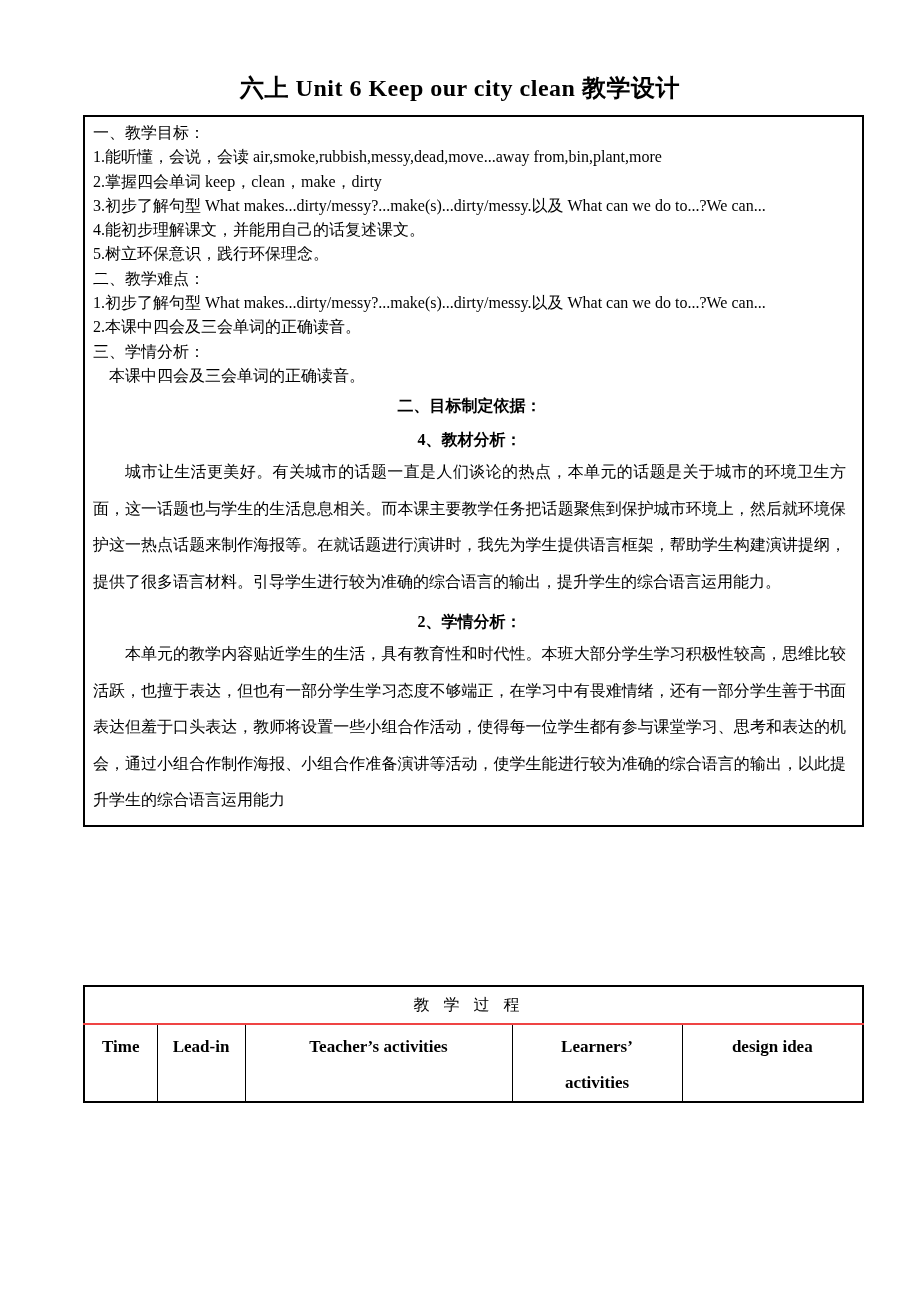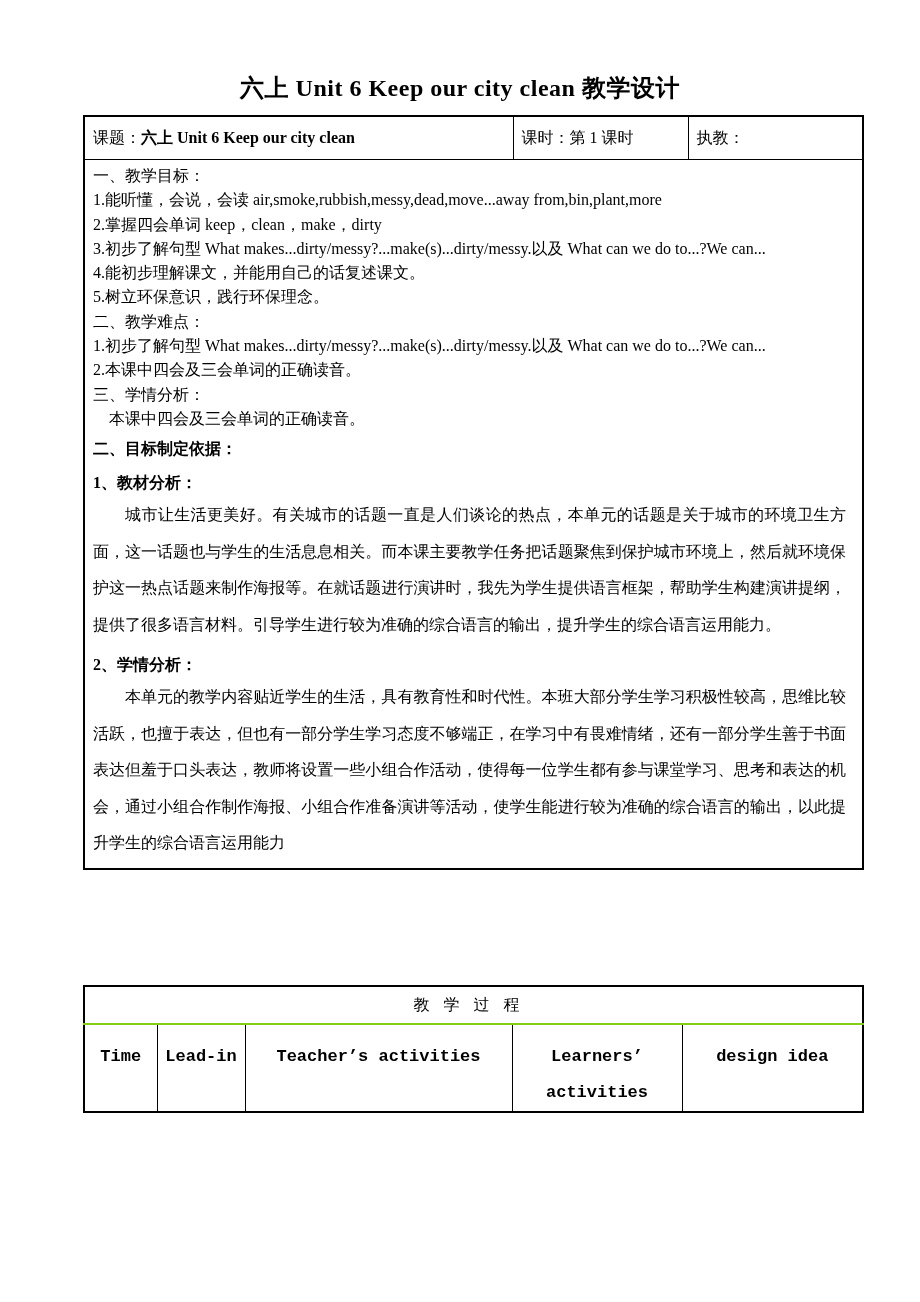--- a/index.html
+++ b/index.html
@@ -8,65 +8,60 @@
     .title { position: absolute; top: 72px; left: 0; width: 920px; text-align: center;
       font-size: 24px; font-weight: bold; letter-spacing: 0.5px; }
     table { border-collapse: collapse; position: absolute; left: 83px; table-layout: fixed; }
     td { border: 1px solid #000; padding: 0 8px; vertical-align: middle; font-size: 16px; }
     .t-top { top: 115px; width: 779px; border: 2px solid #000; }
     .t-top tr.r1 td, .t-top tr.r2 td { height: 42px; }
     .content-cell { vertical-align: top; padding: 4px 16px 6px 8px; }
     .line { font-size: 16px; line-height: 24.3px; white-space: nowrap; }
     .line.wrap { white-space: normal; text-align: justify; text-align-last: left; }
     .bold { font-weight: bold; }
-    .sechead { font-size: 16px; font-weight: bold; line-height: 24px; margin-top: 6px; }
+    .sechead { font-size: 16px; font-weight: bold; line-height: 24px; margin-top: 6px; text-align: center; }
     .para { font-size: 16px; line-height: 36.5px; text-indent: 2em; text-align: justify; margin-top: 2px; }
     .sub { margin-top: 10px; }
     .process-row td { height: 36px; text-align: center; font-size: 16px; letter-spacing: 14px; }
     .hdr-row td { height: 72px; vertical-align: top; text-align: center;
-      font-family: Liberation Mono, monospace; font-weight: bold; font-size: 17px;
-      line-height: 36px; padding: 14px 4px 0 4px; }
+      font-family: Liberation Serif, serif; font-weight: bold; font-size: 17px;
+      line-height: 36px; padding: 4px 4px 0 4px; }
     .t-bottom { top: 985px; width: 779px; border: 2px solid #000; }
     .t-bottom td { border: 1px solid #000; }
-    .t-bottom tr.process-row td { border-bottom: 2px solid #84cc16; }
+    .t-bottom tr.process-row td { border-bottom: 2px solid #ef4444; }
     .sans { font-family: "Liberation Sans", "DejaVu Sans", sans-serif; }
   </style>
 </head>
 <body>
 
 <div class="title">六上 Unit 6 Keep our city clean 教学设计</div>
 
 <table class="t-top">
   <colgroup>
     <col style="width:242px">
       <col style="width:187px">
       <col style="width:175px">
       <col style="width:175px">
   </colgroup>
   <tbody>
-  <tr class="r2">
-    <td colspan="2"><span>课题：</span><span class="bold">六上 Unit 6 Keep our city clean</span></td>
-    <td>课时：第 1 课时</td>
-    <td>执教：</td>
-  </tr>
   <tr>
     <td colspan="4" class="content-cell">
       <div class="line">一、教学目标：</div>
       <div class="line">1.能听懂，会说，会读 air,smoke,rubbish,messy,dead,move...away from,bin,plant,more</div>
       <div class="line">2.掌握四会单词 keep，clean，make，dirty</div>
       <div class="line wrap">3.初步了解句型 What makes...dirty/messy?...make(s)...dirty/messy.以及 What can we do to...?We can...</div>
       <div class="line">4.能初步理解课文，并能用自己的话复述课文。</div>
       <div class="line">5.树立环保意识，践行环保理念。</div>
       <div class="line">二、教学难点：</div>
       <div class="line wrap">1.初步了解句型 What makes...dirty/messy?...make(s)...dirty/messy.以及 What can we do to...?We can...</div>
       <div class="line">2.本课中四会及三会单词的正确读音。</div>
       <div class="line">三、学情分析：</div>
       <div class="line" style="padding-left:1em;">本课中四会及三会单词的正确读音。</div>
       <div class="sechead">二、目标制定依据：</div>
-      <div class="sechead sub">1、教材分析：</div>
+      <div class="sechead sub">4、教材分析：</div>
       <div class="para">城市让生活更美好。有关城市的话题一直是人们谈论的热点，本单元的话题是关于城市的环境卫生方面，这一话题也与学生的生活息息相关。而本课主要教学任务把话题聚焦到保护城市环境上，然后就环境保护这一热点话题来制作海报等。在就话题进行演讲时，我先为学生提供语言框架，帮助学生构建演讲提纲，提供了很多语言材料。引导学生进行较为准确的综合语言的输出，提升学生的综合语言运用能力。</div>
       <div class="sechead sub">2、学情分析：</div>
       <div class="para">本单元的教学内容贴近学生的生活，具有教育性和时代性。本班大部分学生学习积极性较高，思维比较活跃，也擅于表达，但也有一部分学生学习态度不够端正，在学习中有畏难情绪，还有一部分学生善于书面表达但羞于口头表达，教师将设置一些小组合作活动，使得每一位学生都有参与课堂学习、思考和表达的机会，通过小组合作制作海报、小组合作准备演讲等活动，使学生能进行较为准确的综合语言的输出，以此提升学生的综合语言运用能力</div>
     </td>
   </tr>
 </tbody>
   </table>
 
 <table class="t-bottom">
   <colgroup>

